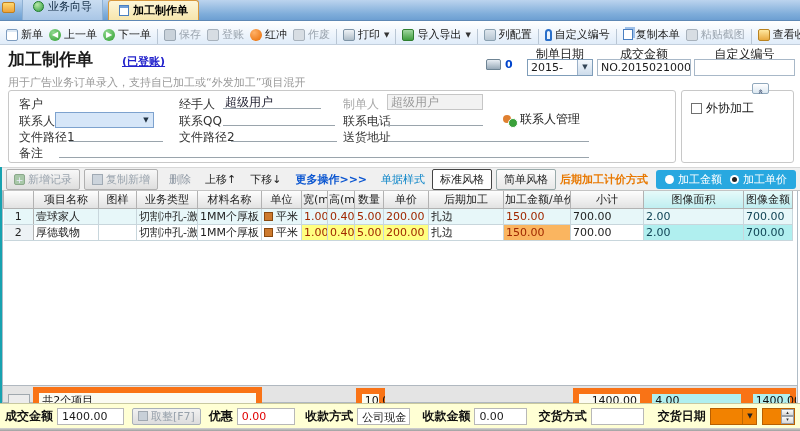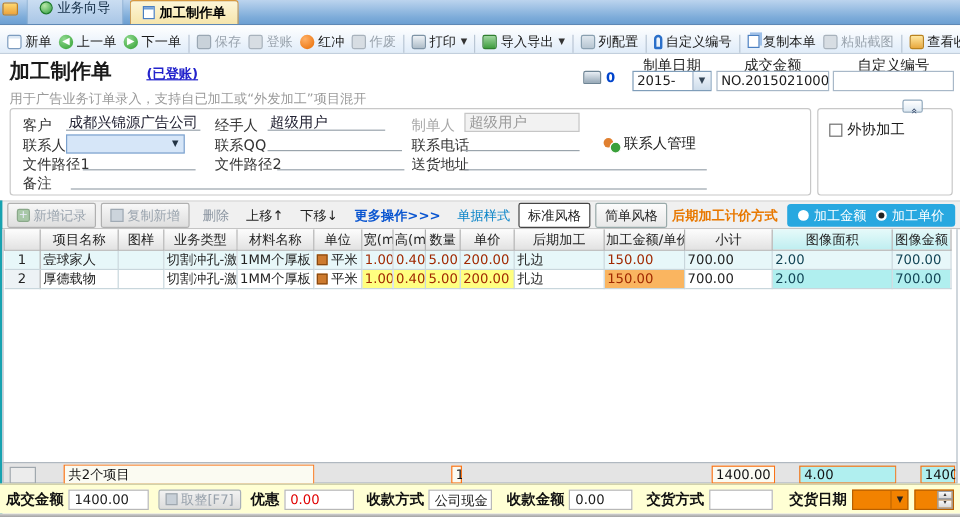--- a/index.html
+++ b/index.html
@@ -109,21 +109,21 @@
   .grid td.c-no { background:#edf2f5; border-right:1px solid #b2b2b2; text-align:center; color:#222; }
   .grid td.c-y { background:#ffff80; color:#a02800; }
   .grid td.c-o { background:#fab560; color:#a02800; }
   .grid td.c-c { background:#b0efef; color:#114455; }
   .swatch { display:inline-block; width:9px; height:9px; background:#cd7a2e; border:1px solid #8a4a10; margin-right:3px; vertical-align:-1px; }
 
   
   .summary { position:absolute; top:385px; left:2px; right:2px; height:18px; background:#e4e4e4; border:1px solid #b0b8c0; }
   table.sumtab { border-collapse:separate; border-spacing:0; table-layout:fixed; width:793px; margin-top:1px; }
   .sumtab td { height:15px; font-size:11px; padding:0; white-space:nowrap; overflow:hidden; }
-  .s-box { border:1px solid #f97316; background:#fbfbf2; padding:0 3px; color:#111;margin-left:20px; }
+  .s-box { border:6px solid #f97316; background:#fbfbf2; padding:0 3px; color:#111; }
   .s-box.num { text-align:right; }
   .s-box.cyan { background:#b0efef; }
   .s-side { border:1px solid #a0a8ae; background:#ececec; }
 
   
   .footer { position:absolute; top:403px; left:0; right:0; height:25px; background:#ffffd4; border-top:1px solid #c8c8a0;
     display:flex; align-items:center; padding:0 5px; white-space:nowrap; }
   .flabel-b { font-weight:bold; font-size:12px; color:#111; margin-right:4px; }
   .finput { height:17px; border:1px solid #b8b8b8; background:#fff; font-size:11px; padding:1px 4px; overflow:hidden; }
   .finput.red { color:#e00000; }
@@ -236,21 +236,20 @@
     <span class="val">2015-02-10</span>
     <span class="dd">▼</span>
   </div>
   <div class="hf-label" style="left:597px;width:94px;">成交金额</div>
   <div class="hinput right" style="left:597px;width:94px;">NO.201502100001</div>
   <div class="hf-label" style="left:694px;width:101px;">自定义编号</div>
   <div class="hinput" style="left:694px;width:101px;"></div>
 
   <div class="cust-box">
     <span class="clabel" style="left:10px;top:5px;">客户</span>
-    <span class="uval" style="left:46px;top:3px;width:112px;">成都兴锦源广告公司</span>
     <span class="clabel" style="left:170px;top:5px;">经手人</span>
     <span class="uval" style="left:214px;top:3px;width:98px;">超级用户</span>
     <span class="clabel gray" style="left:334px;top:5px;">制单人</span>
     <span class="dval" style="left:378px;top:3px;width:96px;">超级用户</span>
 
     <span class="clabel" style="left:10px;top:22px;">联系人</span>
     <div class="contact-combo" style="left:46px;top:21px;width:99px;">
       <span class="cc-val"></span>
       <span class="cc-dd">▼</span>
     </div>

